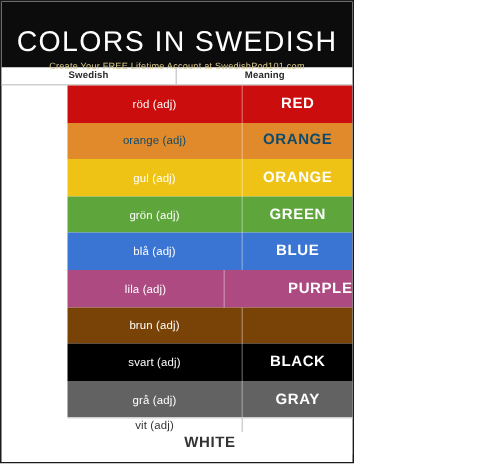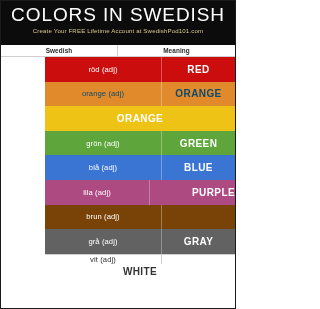--- a/index.html
+++ b/index.html
@@ -17,21 +17,21 @@
     height: 309px;
     background: #ffffff;
     border: 1px solid #1b1b1b;
     overflow: hidden;
   }
 
   
   .header {
     background: #0c0c0c;
     height: 44px;
-    padding-top: 4px;
+    padding-top: 18px;
     text-align: center;
   }
 
   .header-title {
     color: #ffffff;
     font-size: 19px;
     letter-spacing: 0.9px;
     font-weight: 400;
     line-height: 20px;
     white-space: nowrap;
@@ -120,37 +120,42 @@
   <div class="rows" id="rows">
       <div class="row" style="background: rgb(204, 13, 13); color: rgb(255, 255, 255);">
         <div class="cell term">röd (adj)</div>
         <div class="cell meaning">RED</div>
       </div>
       <div class="row" style="background: rgb(224, 138, 43); color: #0c4a6e;">
         <div class="cell term">orange (adj)</div>
         <div class="cell meaning">ORANGE</div>
       </div>
       <div class="row" style="background: rgb(239, 195, 22); color: rgb(255, 255, 255);">
+        <div class="cell term">gul (adj)</div>
         <div class="cell meaning">ORANGE</div>
       </div>
       <div class="row" style="background: rgb(94, 165, 60); color: rgb(255, 255, 255);">
         <div class="cell term">grön (adj)</div>
         <div class="cell meaning">GREEN</div>
       </div>
       <div class="row" style="background: rgb(58, 117, 212); color: rgb(255, 255, 255);">
         <div class="cell term">blå (adj)</div>
         <div class="cell meaning">BLUE</div>
       </div>
       <div class="row" style="background: rgb(174, 74, 130); color: rgb(255, 255, 255); gap: 42px;">
         <div class="cell term">lila (adj)</div>
         <div class="cell meaning">PURPLE</div>
       </div>
       <div class="row" style="background: rgb(121, 67, 8); color: rgb(255, 255, 255);">
         <div class="cell term">brun (adj)</div>
       </div>
+      <div class="row" style="background: rgb(0, 0, 0); color: rgb(255, 255, 255);">
+        <div class="cell term">svart (adj)</div>
+        <div class="cell meaning">BLACK</div>
+      </div>
       <div class="row" style="background: rgb(98, 98, 98); color: rgb(255, 255, 255);">
         <div class="cell term">grå (adj)</div>
         <div class="cell meaning">GRAY</div>
       </div>
       <div class="row lightdiv whiterow" style="background: rgb(255, 255, 255); color: rgb(51, 51, 51); flex-direction: column;">
         <div class="cell term">vit (adj)</div>
         <div class="cell meaning">WHITE</div>
       </div>
     </div>
 

